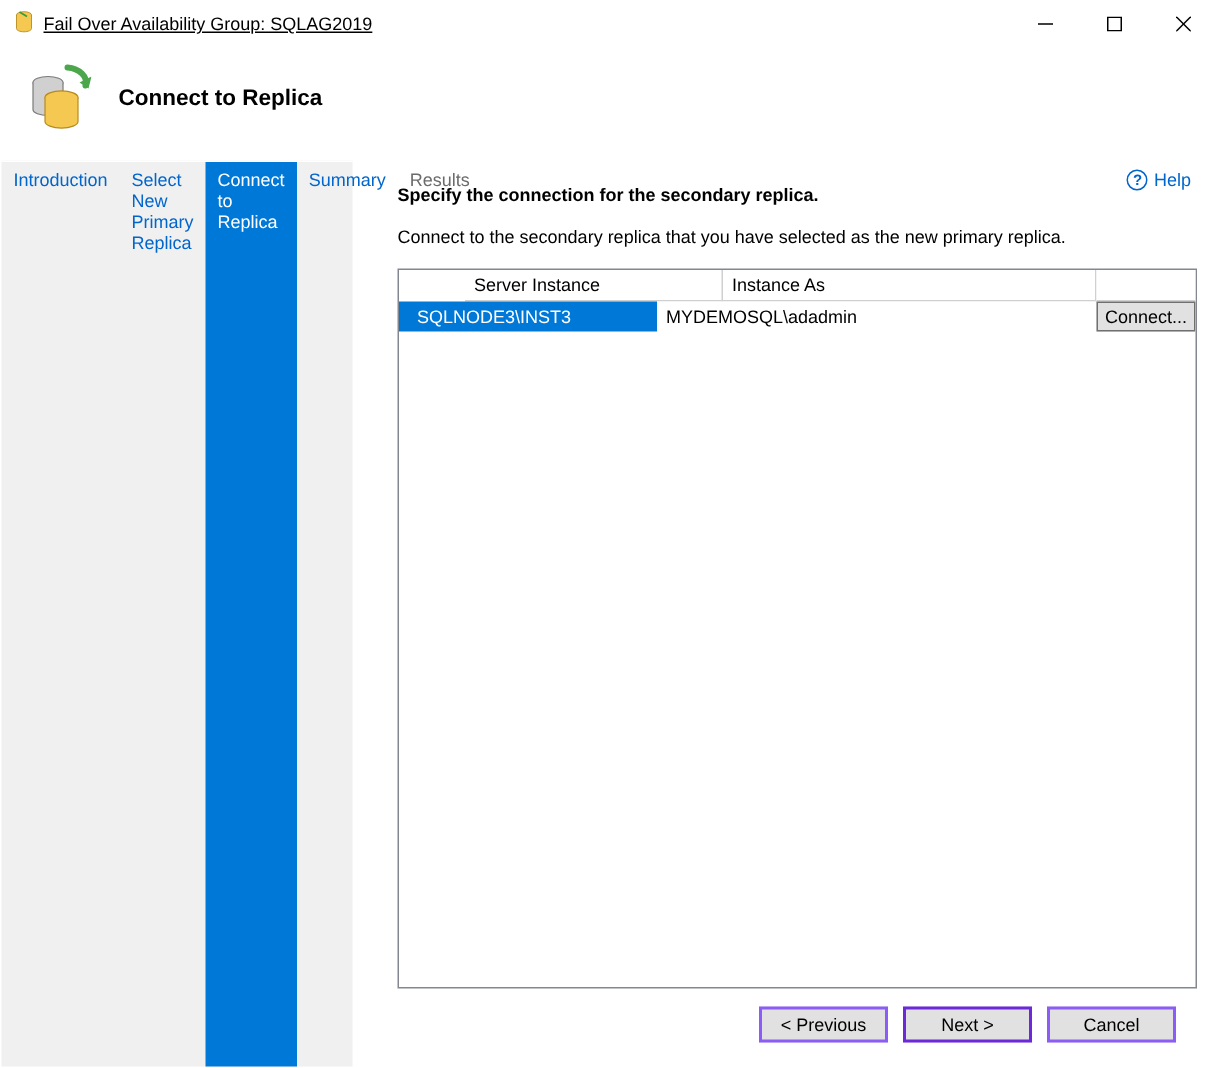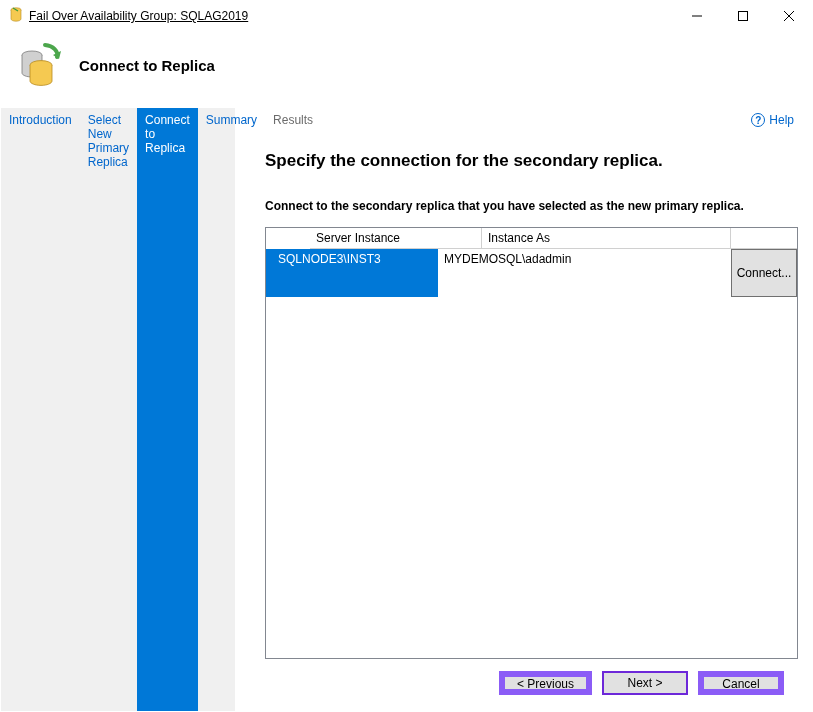--- a/index.html
+++ b/index.html
@@ -18,38 +18,38 @@
   .body { flex:1; display:flex; min-height:0; }
   .sidebar { width:234px; background:#f0f0f0; border-top:1px solid #fff; display:flex; flex-direction:row; }
   .nav-item { padding:5px 8px 5px 8px; font-size:12px; color:#0066cc; cursor:pointer; }
   .nav-item.active { background:#0078d7; color:#fff; }
   .nav-item.disabled { color:#6b6b6b; cursor:default; }
 
   .content { flex:1; position:relative; padding:16px 14px 0 30px; display:flex; flex-direction:column; min-width:0; }
   .help-link { position:absolute; top:6px; right:18px; display:flex; align-items:center; gap:4px; color:#0066cc; cursor:pointer; font-size:12px; }
   .help-icon { width:14px; height:14px; border-radius:50%; border:1px solid #0066cc; display:flex; align-items:center; justify-content:center; font-size:10px; color:#0066cc; font-weight:600; }
 
-  .instruction-bold { font-weight:700; font-size:17px; margin-top:28px; }
-  .instruction-sub { font-size:12px; margin-top:28px; margin-bottom:14px;font-weight:bold; }
+  .instruction-bold { font-weight:700; font-size:12px; }
+  .instruction-sub { font-size:12px; margin-top:14px; margin-bottom:14px; }
 
   .table-wrap { border:1px solid #828790; flex:1; background:#fff; display:flex; flex-direction:column; overflow:hidden; }
   .grid-header { display:flex; background:#fff;margin-left:44px; }
   .grid-header .th { border-right:1px solid #d0d0d0; border-bottom:1px solid #d0d0d0; padding:3px 6px; font-size:12px; background:#fff; }
   .grid-row { display:flex; align-items:stretch; }
   .grid-row .td { padding:3px 6px; font-size:12px; }
   .col1 { width:172px; }
   .col2 { flex:1; }
   .col3 { width:66px; padding:0 !important; }
   .row-selected .td.col1 { background:#0078d7; color:#fff;padding-left:12px; }
   .row-selected .td.col2 { background:#fff; color:#000; }
-  .connect-btn { width:100%; height:100%; min-height:20px; background:#e1e1e1; border:1px solid #707070; font-size:12px; font-family:inherit; padding:16px 2px; cursor:pointer; }
+  .connect-btn { width:100%; height:100%; min-height:20px; background:#e1e1e1; border:1px solid #707070; font-size:12px; font-family:inherit; padding:2px 2px; cursor:pointer; }
   .grid-fill { flex:1; }
 
   .footer { padding:12px 14px 16px 0; display:flex; justify-content:flex-end; gap:10px; }
-  .wiz-btn { min-width:86px; height:24px; background:#e1e1e1; border:6px solid #8b5cf6; font-size:12px; font-family:inherit; cursor:pointer; padding:0 12px; }
+  .wiz-btn { min-width:86px; height:24px; background:#e1e1e1; border:2px solid #8b5cf6; font-size:12px; font-family:inherit; cursor:pointer; padding:0 12px; }
   .wiz-btn.default { border:2px solid #6d28d9; }
 </style>
 </head>
 <body>
 
 <div class="window">
 
   <div class="titlebar">
     <span class="db-icon">
       <svg width="14" height="16" viewBox="0 0 14 16">

